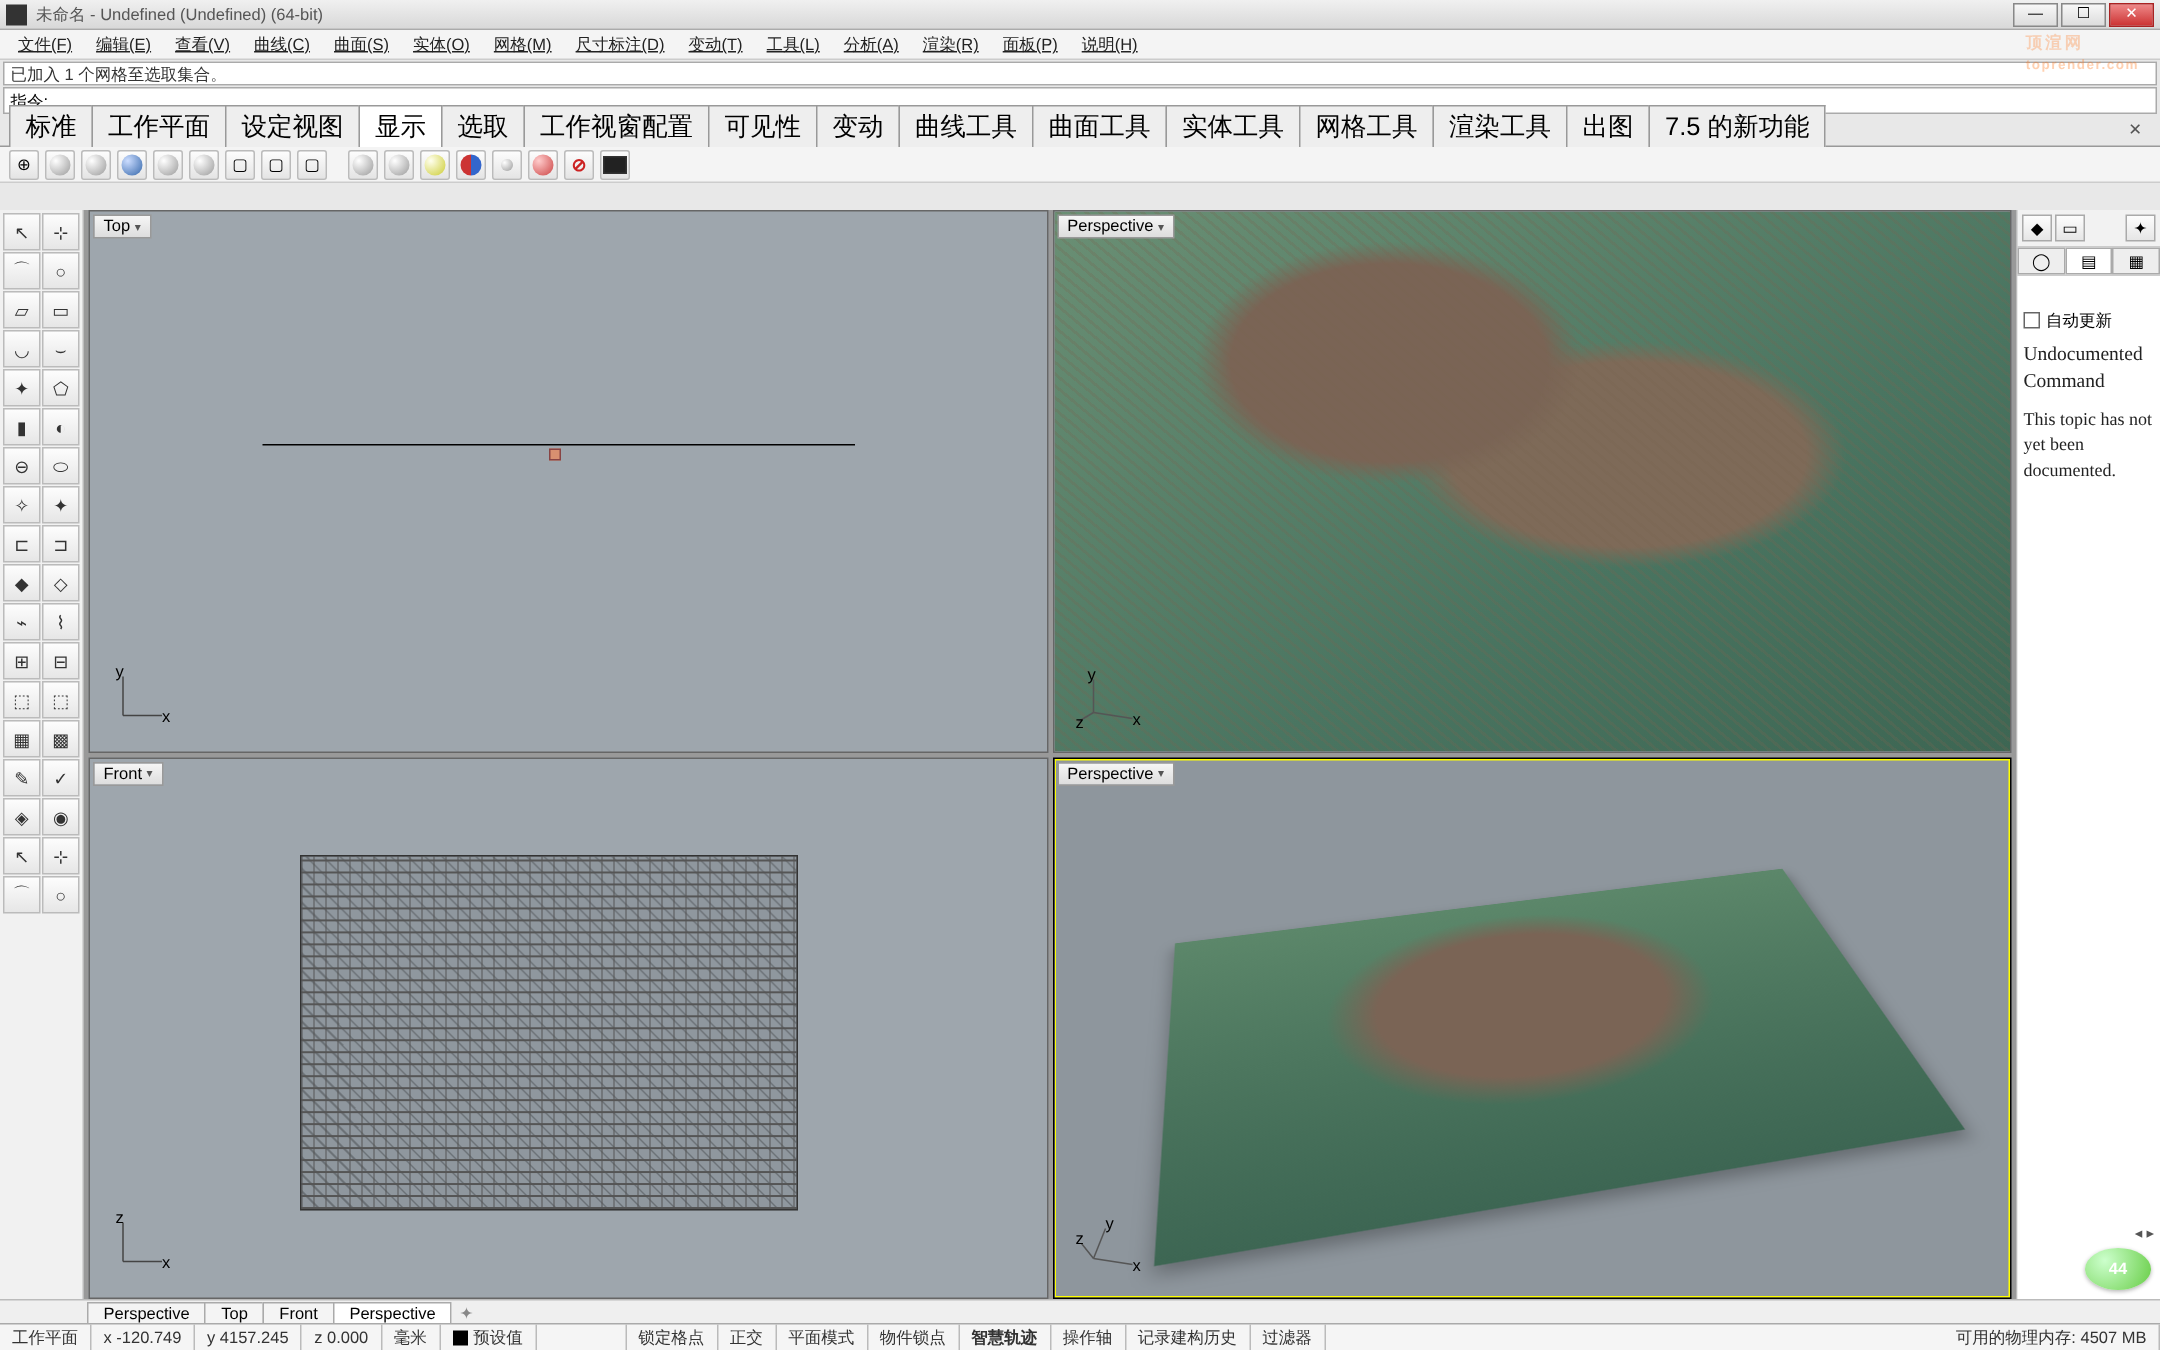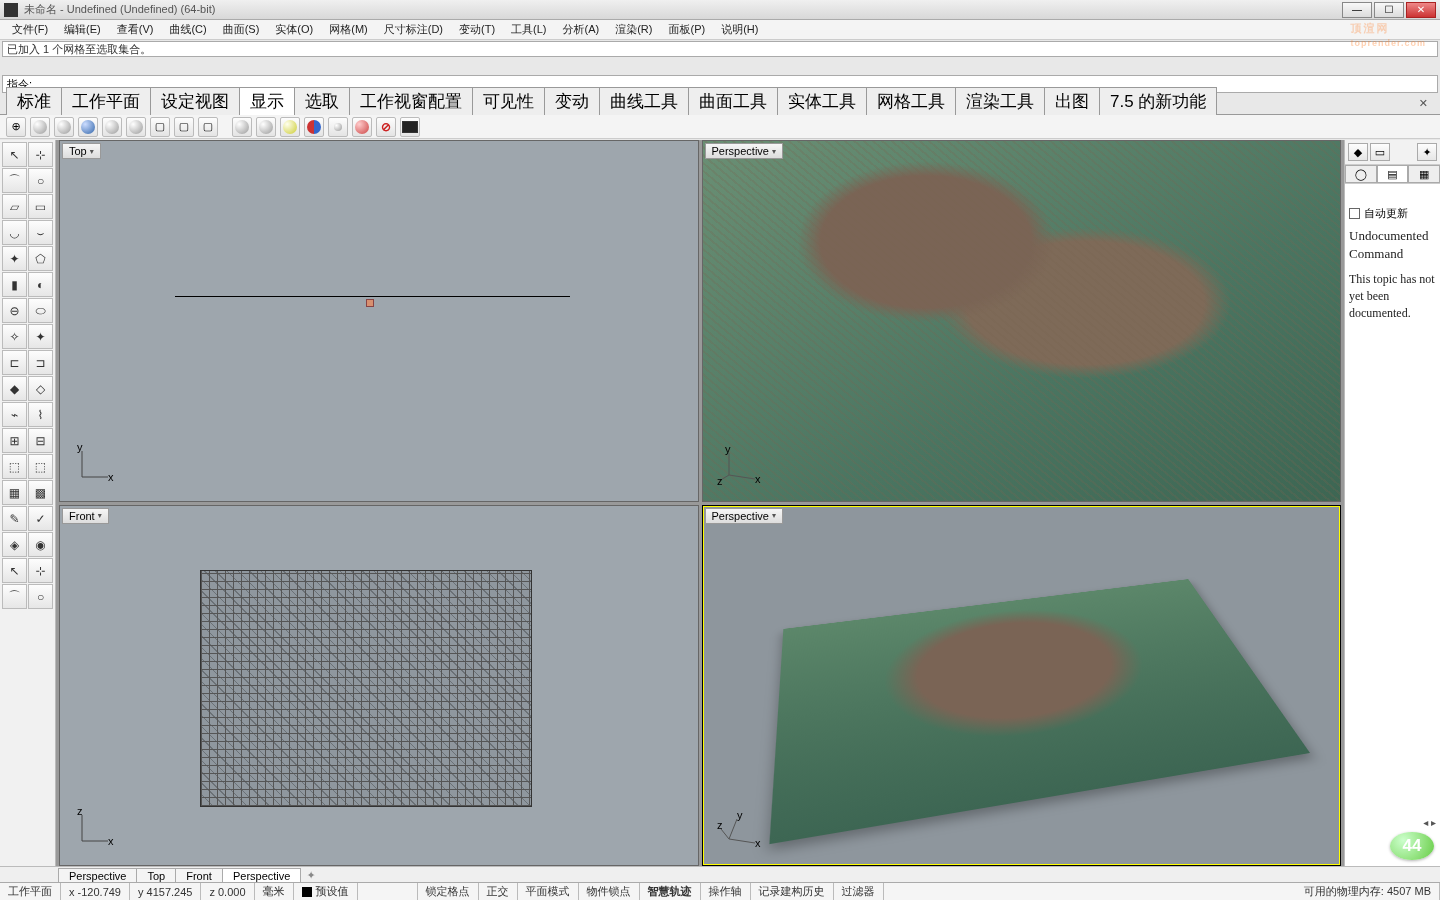--- a/index.html
+++ b/index.html
@@ -9,25 +9,25 @@
 .titlebar { height: 20px; background: linear-gradient(#f0f0f0, #d8d8d8); display: flex; align-items: center; padding: 0 4px; border-bottom: 1px solid #aaa; }
 .titlebar .appicon { width: 14px; height: 14px; background: #333; margin-right: 6px; }
 .titlebar .title { color: #555; font-size: 11px; }
 .titlebar .spacer { flex: 1; }
 .winbtns { display: flex; gap: 2px; }
 .winbtn { width: 30px; height: 16px; border: 1px solid #888; background: linear-gradient(#f8f8f8,#dcdcdc); display:flex;align-items:center;justify-content:center;font-size:10px;line-height:1;}
 .winbtn.close { background: linear-gradient(#e88,#c33); color:#fff; border-color:#a22;}
 
 
 .menubar { height: 20px; background: #f4f4f4; display: flex; align-items: center; padding: 0 6px; gap: 4px; border-bottom: 1px solid #ccc; }
-.menubar .menu { padding: 1px 6px; color: #222; cursor: default; }
+.menubar .menu { padding: 1px 6px; color: #222; cursor: default; text-decoration: underline; }
 
 
 .cmdhist { height: 16px; background: #fff; border:1px solid #aaa; margin:1px 2px 0 2px; padding:0 4px; font-size:11px; color:#333; display:flex;align-items:center;}
-.cmdline { height: 18px; background: #fff; border:1px solid #aaa; margin:18px 2px 2px 2px; display:flex; align-items:center; padding:0 4px;}
+.cmdline { height: 18px; background: #fff; border:1px solid #aaa; margin:1px 2px 2px 2px; display:flex; align-items:center; padding:0 4px;}
 .cmdline .label { margin-right:4px; }
 .cmdline input { border:none; outline:none; flex:1; font-size:11px; }
 
 
 .tabstrip { height: 20px; background: #e8e8e8; display:flex;align-items:flex-end; padding:0 6px; gap:0; border-bottom:1px solid #999; position:relative;}
 .tabstrip .tab { padding:2px 10px; border:1px solid #999; border-bottom:none; background:#eee; margin-right:-1px; font-size:17px; position:relative; top:1px;}
 .tabstrip .tab.active { background:#fff; z-index:2;}
 .tabstrip .rightx { margin-left:auto; padding:0 6px; color:#555; cursor:default;}
 
 
@@ -105,21 +105,21 @@
 
 
 .statusbar { position:absolute; left:0;right:0;bottom:0; height:18px; background:#f5f5f5; border-top:1px solid #aaa; display:flex; align-items:stretch;}
 .statusbar .cell{ border-right:1px solid #bbb; padding:0 8px; display:flex;align-items:center; font-size:11px; color:#333; white-space:nowrap;}
 .statusbar .cell.bold{ font-weight:bold;}
 .statusbar .blk{ width:10px;height:10px;background:#000;margin-right:4px;}
 
 
 .watermark { position:absolute; top:12px; right:14px; font-size:22px; font-weight:bold; color:rgba(255,120,30,.3); pointer-events:none; letter-spacing:2px;}
 .watermark .sub{display:block;font-size:9px;letter-spacing:1px;color:rgba(255,120,30,.35);}
-.badge44 { position:absolute; right:6px; bottom:40px; width:44px;height:28px;border-radius:50%; background:radial-gradient(circle at 30% 30%,#cfc,#6c4); color:#fff; display:flex;align-items:center;justify-content:center;font-size:17px;font-weight:bold; box-shadow:0 1px 3px rgba(0,0,0,.3);text-align:center;}
+.badge44 { position:absolute; right:6px; bottom:40px; width:44px;height:28px;border-radius:50%; background:radial-gradient(circle at 30% 30%,#cfc,#6c4); color:#fff; display:flex;align-items:center;justify-content:center;font-size:11px;font-weight:bold; box-shadow:0 1px 3px rgba(0,0,0,.3);text-align:center;}
 </style>
 </head>
 <body>
 
 <div class="titlebar">
   <div class="appicon"></div>
   <div class="title">未命名 - Undefined (Undefined) (64-bit)</div>
   <div class="spacer"></div>
   <div class="winbtns">
     <div class="winbtn">—</div>

